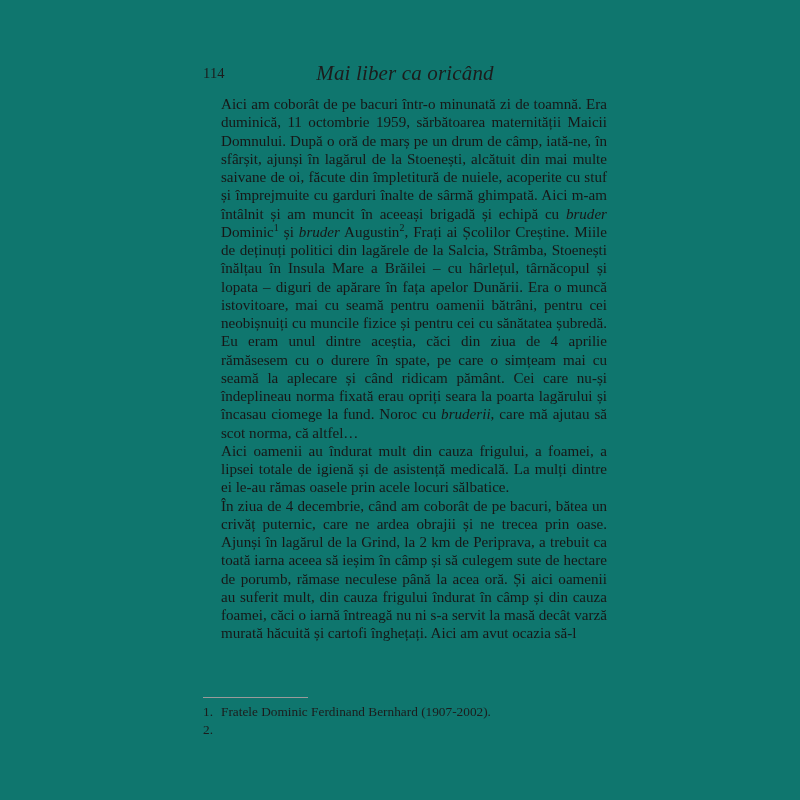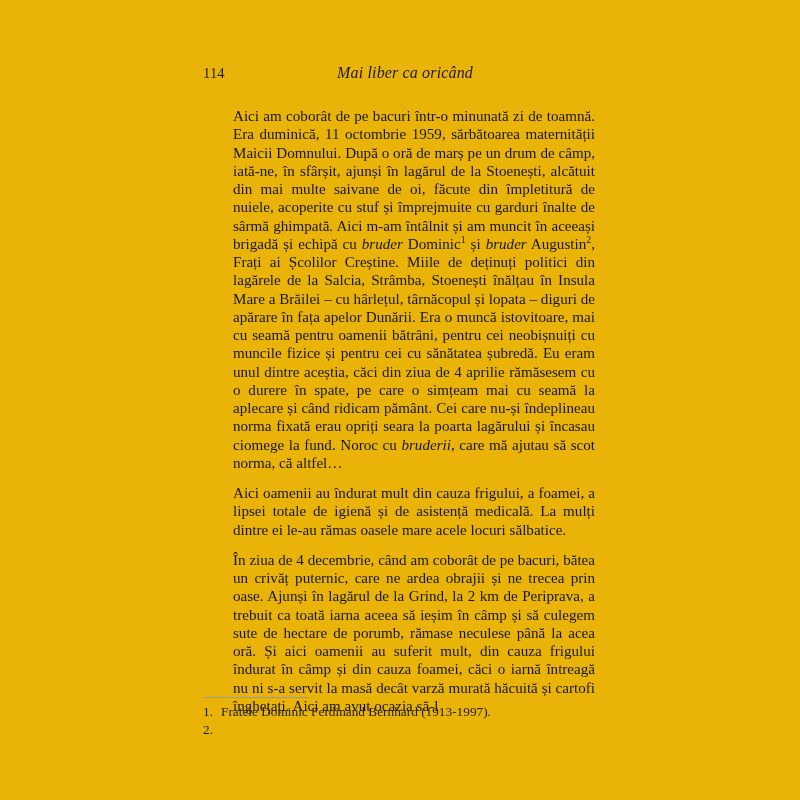--- a/index.html
+++ b/index.html
@@ -14,21 +14,21 @@
     position: relative;
     overflow: hidden;
     font-family: "Liberation Serif", "DejaVu Serif", serif;
     color: #1a1a1a;
     -webkit-font-smoothing: antialiased;
   }
 
   .page {
     position: absolute;
     inset: 0;
-    background: #eab308;
+    background: #0f766e;
   }
 
   
   .running-head {
     position: absolute;
     left: 203px;
     top: 62px;
     width: 404px;
     height: 22px;
     line-height: 22px;
@@ -41,40 +41,40 @@
     letter-spacing: 0.2px;
     color: #1c1c1c;
   }
   .head-title {
     position: absolute;
     left: 0;
     right: 0;
     top: 0;
     text-align: center;
     font-style: italic;
-    font-size: 16px;
+    font-size: 21px;
     letter-spacing: 0.15px;
     color: #1c1c1c;
   }
 
   
   .body-text {
     position: absolute;
     left: 221px;
     top: 95px;
     width: 386px;
     font-size: 15.1px;
     line-height: 18.25px;
     text-align: justify;
     text-justify: inter-word;
     hyphens: none;
     color: #171717;
   }
   .body-text p {
-    margin: 12px;
+    margin: 0;
     text-indent: 0;
   }
   .body-text p:last-child {
     text-align: justify;
   }
   .it {
     font-style: italic;
   }
   sup {
     font-size: 0.66em;
@@ -115,24 +115,24 @@
 
 <div class="page">
 
   <div class="running-head">
     <span class="folio">114</span>
     <span class="head-title">Mai liber ca oricând</span>
   </div>
 
   <div class="body-text">
       <p><span>Aici am coborât de pe bacuri într-o minunată zi de toamnă. Era duminică, 11 octombrie 1959, sărbătoarea maternității Maicii Domnului. După o oră de marș pe un drum de câmp, iată-ne, în sfârșit, ajunși în lagărul de la Stoenești, alcătuit din mai multe saivane de oi, făcute din împletitură de nuiele, acoperite cu stuf și împrejmuite cu garduri înalte de sârmă ghimpată. Aici m-am întâlnit și am muncit în aceeași brigadă și echipă cu </span><span class="it">bruder</span><span> Dominic</span><sup>1</sup><span> și </span><span class="it">bruder</span><span> Augustin</span><sup>2</sup><span>, Frați ai Școlilor Creștine. Miile de deținuți politici din lagărele de la Salcia, Strâmba, Stoenești înălțau în Insula Mare a Brăilei – cu hârlețul, târnăcopul și lopata – diguri de apărare în fața apelor Dunării. Era o muncă istovitoare, mai cu seamă pentru oamenii bătrâni, pentru cei neobișnuiți cu muncile fizice și pentru cei cu sănătatea șubredă. Eu eram unul dintre aceștia, căci din ziua de 4 aprilie rămăsesem cu o durere în spate, pe care o simțeam mai cu seamă la aplecare și când ridicam pământ. Cei care nu-și îndeplineau norma fixată erau opriți seara la poarta lagărului și încasau ciomege la fund. Noroc cu </span><span class="it">bruderii</span><span>, care mă ajutau să scot norma, că altfel…</span></p>
-      <p><span>Aici oamenii au îndurat mult din cauza frigului, a foamei, a lipsei totale de igienă și de asistență medicală. La mulți dintre ei le-au rămas oasele mare acele locuri sălbatice.</span></p>
+      <p><span>Aici oamenii au îndurat mult din cauza frigului, a foamei, a lipsei totale de igienă și de asistență medicală. La mulți dintre ei le-au rămas oasele prin acele locuri sălbatice.</span></p>
       <p><span>În ziua de 4 decembrie, când am coborât de pe bacuri, bătea un crivăț puternic, care ne ardea obrajii și ne trecea prin oase. Ajunși în lagărul de la Grind, la 2 km de Periprava, a trebuit ca toată iarna aceea să ieșim în câmp și să culegem sute de hectare de porumb, rămase neculese până la acea oră. Și aici oamenii au suferit mult, din cauza frigului îndurat în câmp și din cauza foamei, căci o iarnă întreagă nu ni s-a servit la masă decât varză murată hăcuită și cartofi înghețați. Aici am avut ocazia să-l</span></p>
     </div>
 
   <div class="footnote-rule"></div>
 
   <div class="footnotes">
-      <div class="footnote"><span class="fn-num">1.</span><span>Fratele Dominic Ferdinand Bernhard (1913-1997).</span></div>
+      <div class="footnote"><span class="fn-num">1.</span><span>Fratele Dominic Ferdinand Bernhard (1907-2002).</span></div>
       <div class="footnote"><span class="fn-num">2.</span></div>
     </div>
 
 </div>
 
 </body></html>

